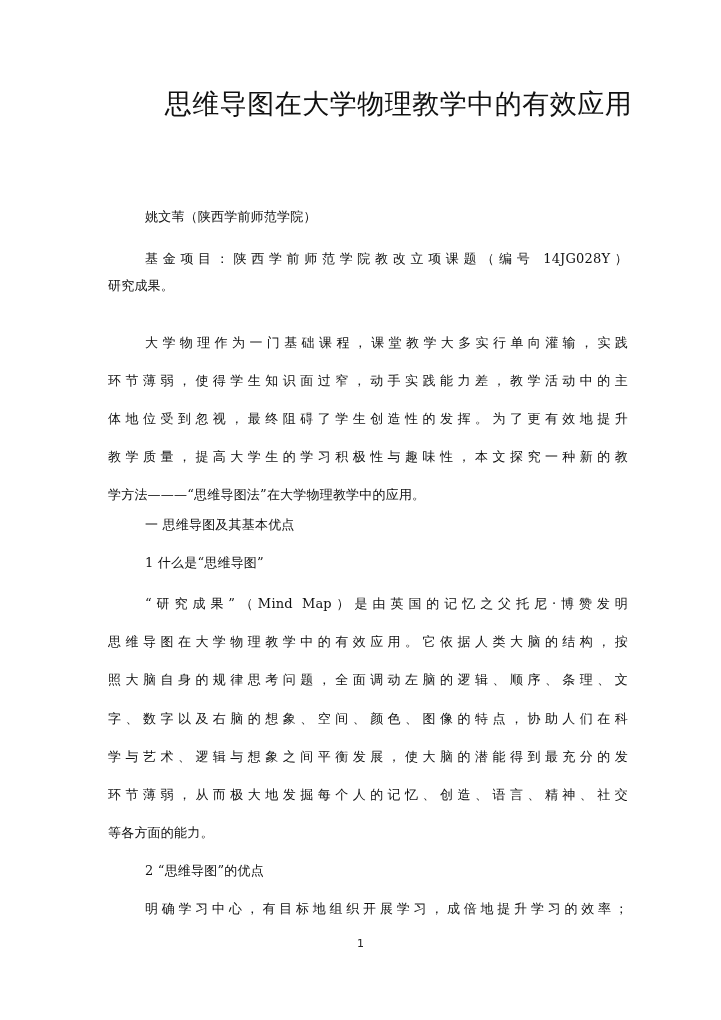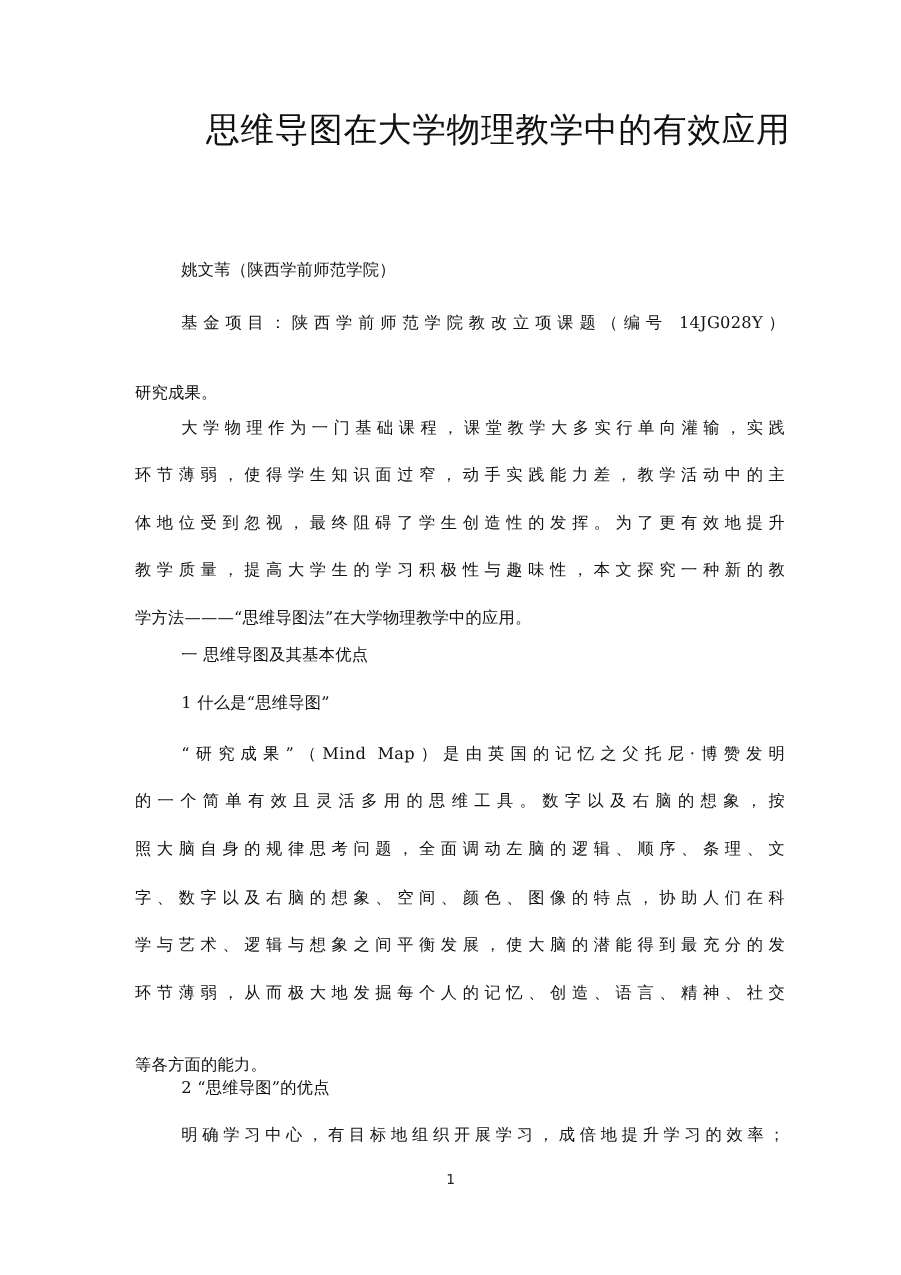--- a/index.html
+++ b/index.html
@@ -13,37 +13,37 @@
   </style>
 </head>
 <body>
 
 <div>
   <div class="title">思维导图在大学物理教学中的有效应用</div>
 
   <div class="line ind" style="top:207px">姚文苇（陕西学前师范学院）</div>
 
   <div class="line ind just" style="top:249px">基金项目：陕西学前师范学院教改立项课题（编号 14JG028Y）</div>
-  <div class="line" style="top:305px">研究成果。</div>
+  <div class="line" style="top:276px">研究成果。</div>
 
   <div class="line ind just" style="top:333px">大学物理作为一门基础课程，课堂教学大多实行单向灌输，实践</div>
   <div class="line just" style="top:371px">环节薄弱，使得学生知识面过窄，动手实践能力差，教学活动中的主</div>
   <div class="line just" style="top:409px">体地位受到忽视，最终阻碍了学生创造性的发挥。为了更有效地提升</div>
   <div class="line just" style="top:447px">教学质量，提高大学生的学习积极性与趣味性，本文探究一种新的教</div>
   <div class="line" style="top:485px">学方法———“思维导图法”在大学物理教学中的应用。</div>
 
   <div class="line ind" style="top:515px">一 思维导图及其基本优点</div>
   <div class="line ind" style="top:553px">1 什么是“思维导图”</div>
 
   <div class="line ind just" style="top:594px">“研究成果”（Mind Map）是由英国的记忆之父托尼·博赞发明</div>
-  <div class="line just" style="top:632px">的一个简单有效且灵活多用的思维工具。数字以及右脑的想象，按</div>
+  <div class="line just" style="top:632px">思维导图在大学物理教学中的有效应用。它依据人类大脑的结构，按</div>
   <div class="line just" style="top:670px">照大脑自身的规律思考问题，全面调动左脑的逻辑、顺序、条理、文</div>
   <div class="line just" style="top:709px">字、数字以及右脑的想象、空间、颜色、图像的特点，协助人们在科</div>
   <div class="line just" style="top:747px">学与艺术、逻辑与想象之间平衡发展，使大脑的潜能得到最充分的发</div>
   <div class="line just" style="top:785px">环节薄弱，从而极大地发掘每个人的记忆、创造、语言、精神、社交</div>
-  <div class="line" style="top:843px">等各方面的能力。</div>
+  <div class="line" style="top:823px">等各方面的能力。</div>
 
   <div class="line ind" style="top:861px">2 “思维导图”的优点</div>
 
   <div class="line ind just" style="top:899px">明确学习中心，有目标地组织开展学习，成倍地提升学习的效率；</div>
 
   <div class="pagenum">1</div>
 </div>
 
 </body></html>

